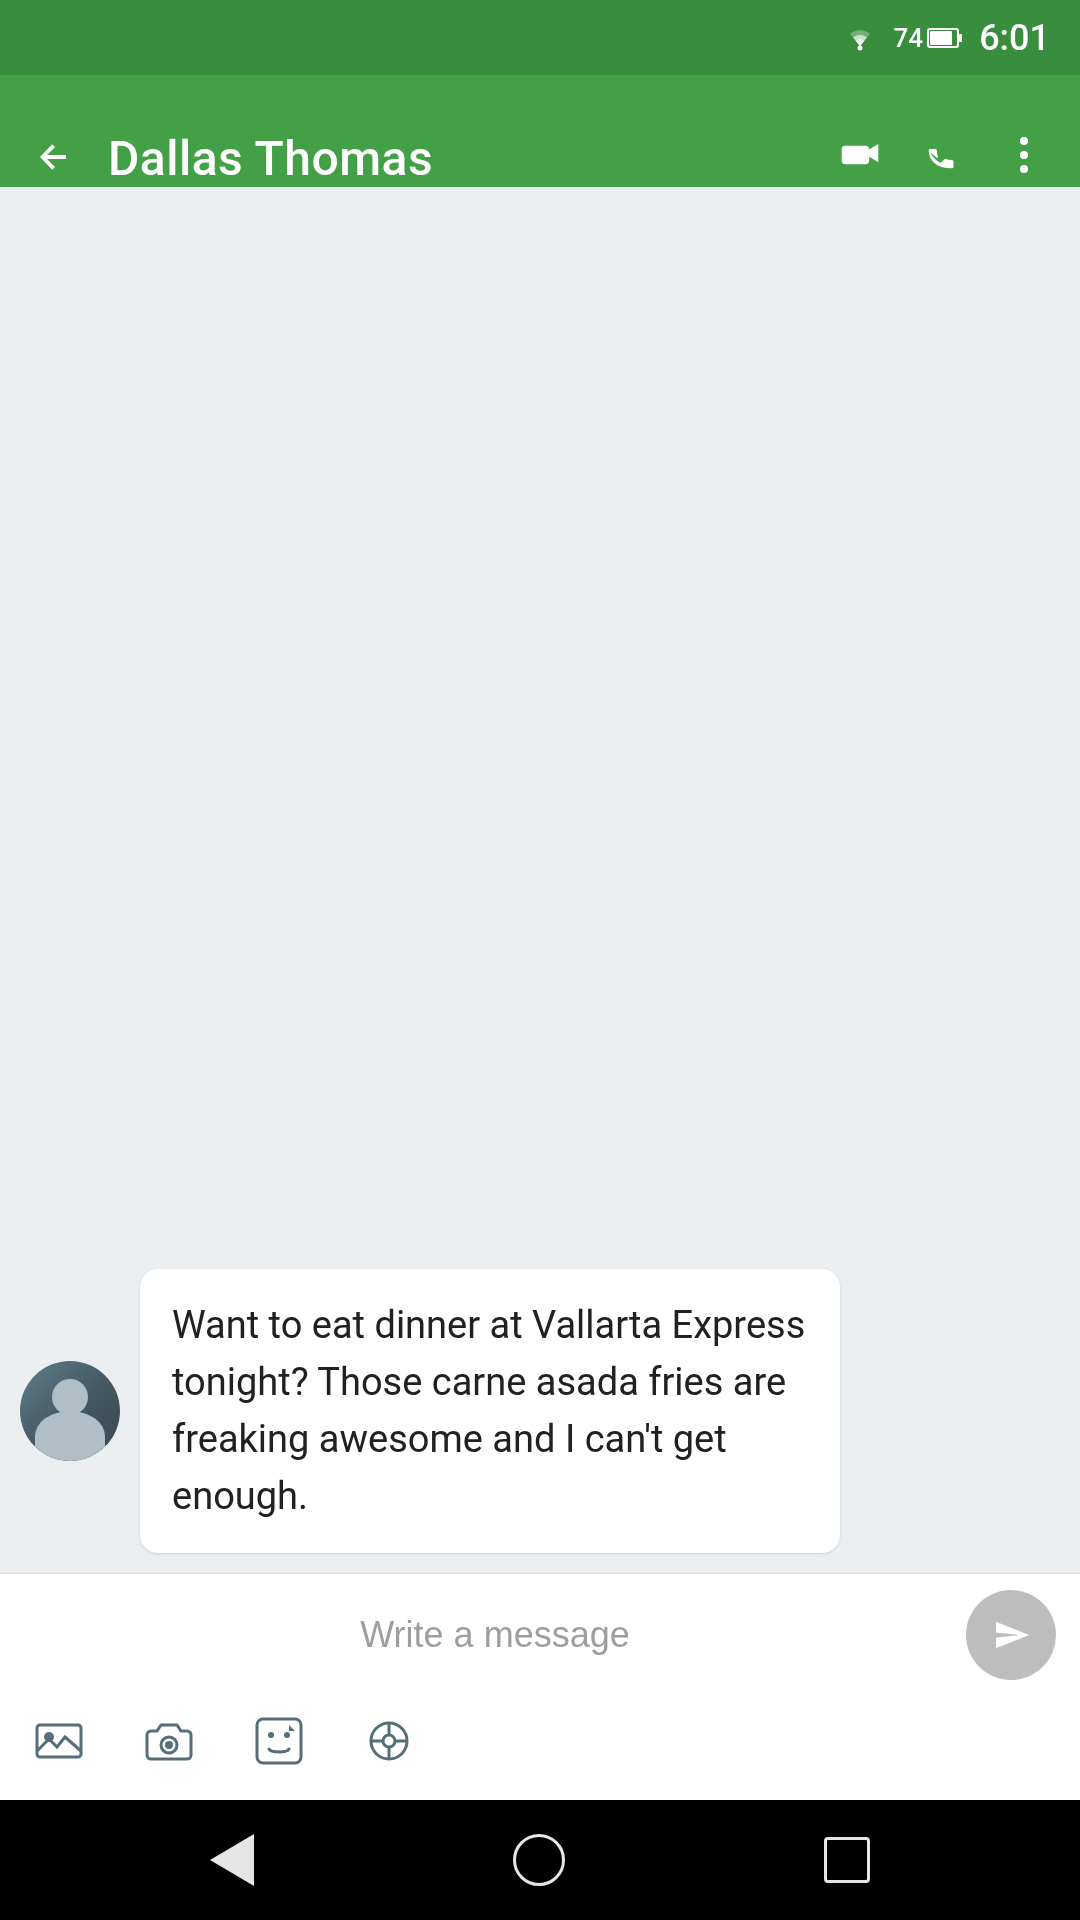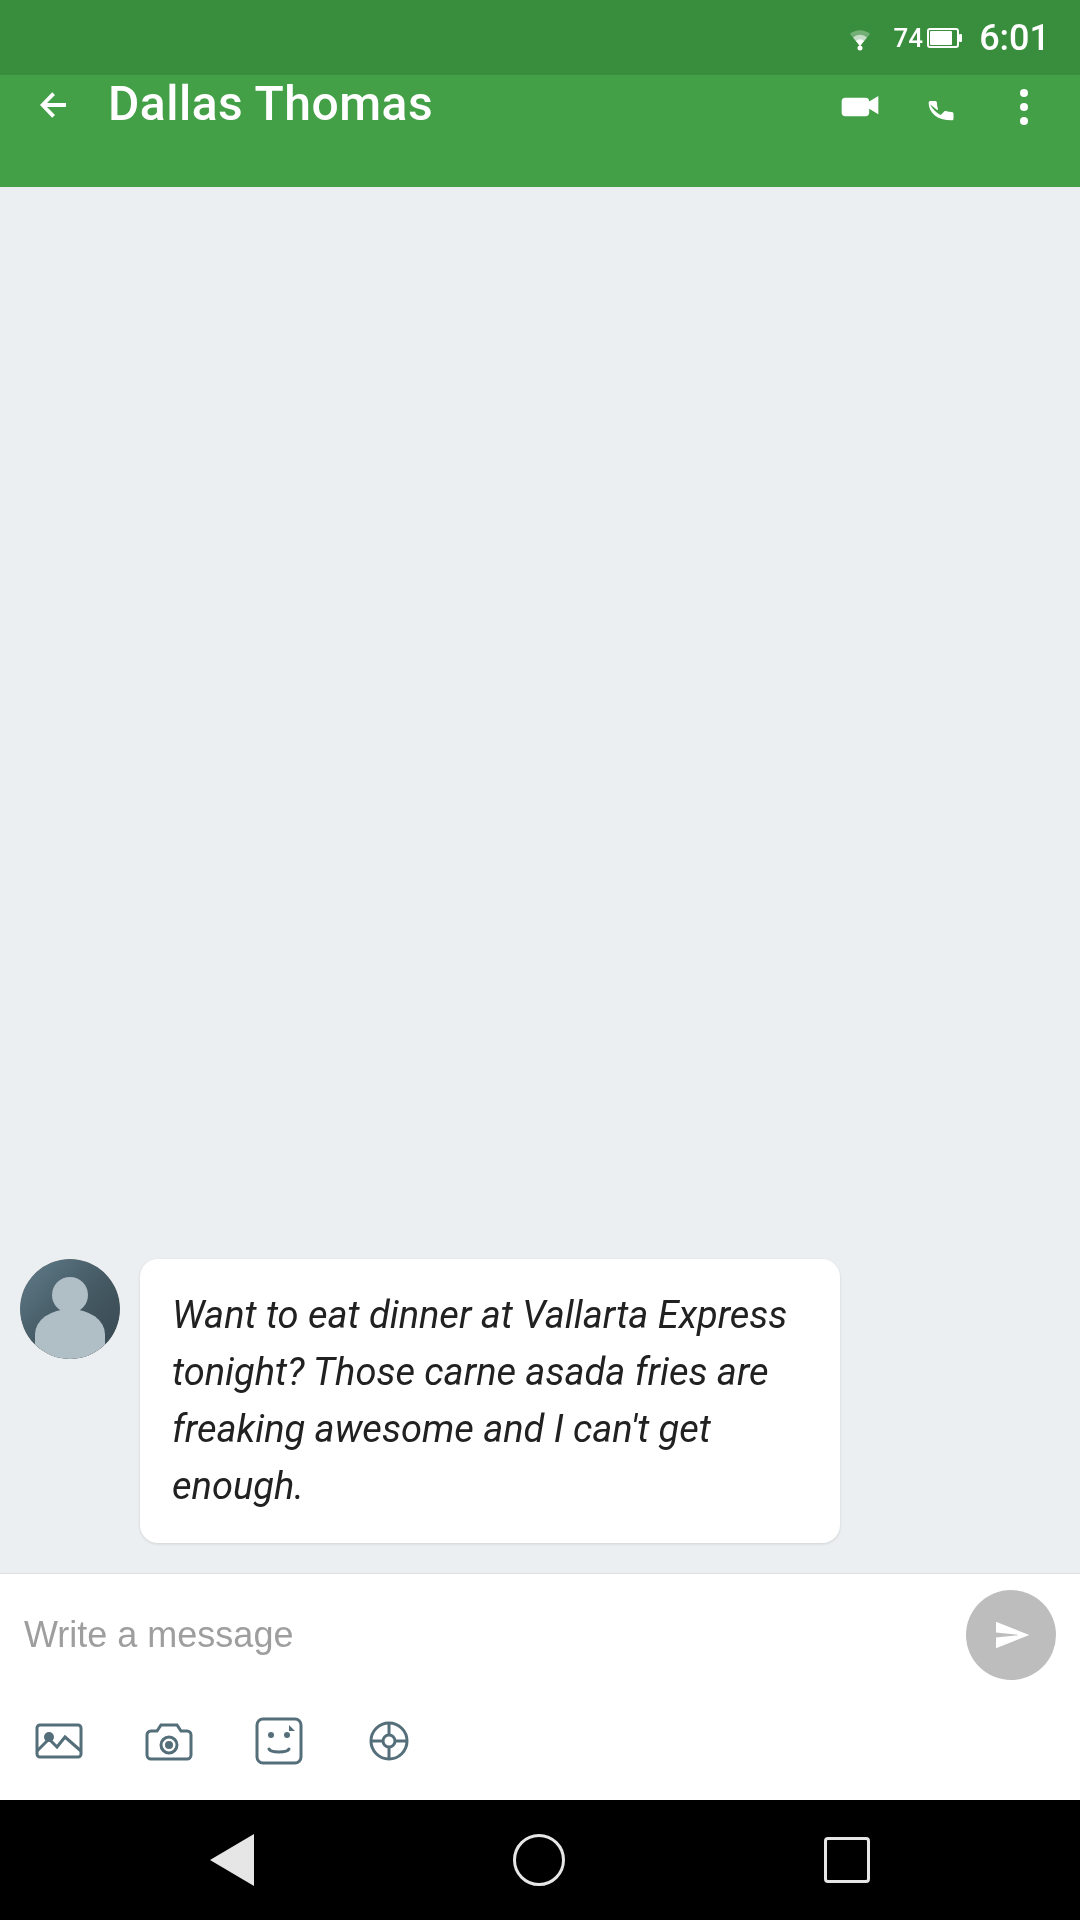--- a/index.html
+++ b/index.html
@@ -45,21 +45,21 @@
     .wifi-icon {
       color: white;
       font-size: 28px;
     }
 
     
     .app-bar {
       height: 112px;
       background: #43a047;
       display: flex;
-      align-items: flex-start;
+      align-items: flex-end;
       padding: 0 24px;
       gap: 24px;
     }
 
     .app-bar-back {
       color: white;
       font-size: 40px;
       cursor: pointer;
       padding: 10px;
       display: flex;
@@ -108,24 +108,22 @@
       flex: 1;
       background: #eceff1;
       padding: 20px;
       display: flex;
       flex-direction: column;
       justify-content: flex-end;
     }
 
     .message-row {
       display: flex;
-      align-items: flex-start;
+      align-items: center;
       gap: 20px;
-      margin-bottom: 10px;
-      font-style: italic;
     }
 
     .avatar {
       width: 100px;
       height: 100px;
       border-radius: 50%;
       overflow: hidden;
       flex-shrink: 0;
       background: #9e9e9e;
       display: flex;
@@ -195,20 +193,21 @@
     }
 
     .message-input {
       flex: 1;
       border: none;
       outline: none;
       font-size: 36px;
       color: #0f766e;
       background: transparent;
       caret-color: #43a047;
+      text-align: center;
     }
 
     .message-input::placeholder {
       color: #9e9e9e;
     }
 
     .send-button {
       width: 90px;
       height: 90px;
       border-radius: 50%;

